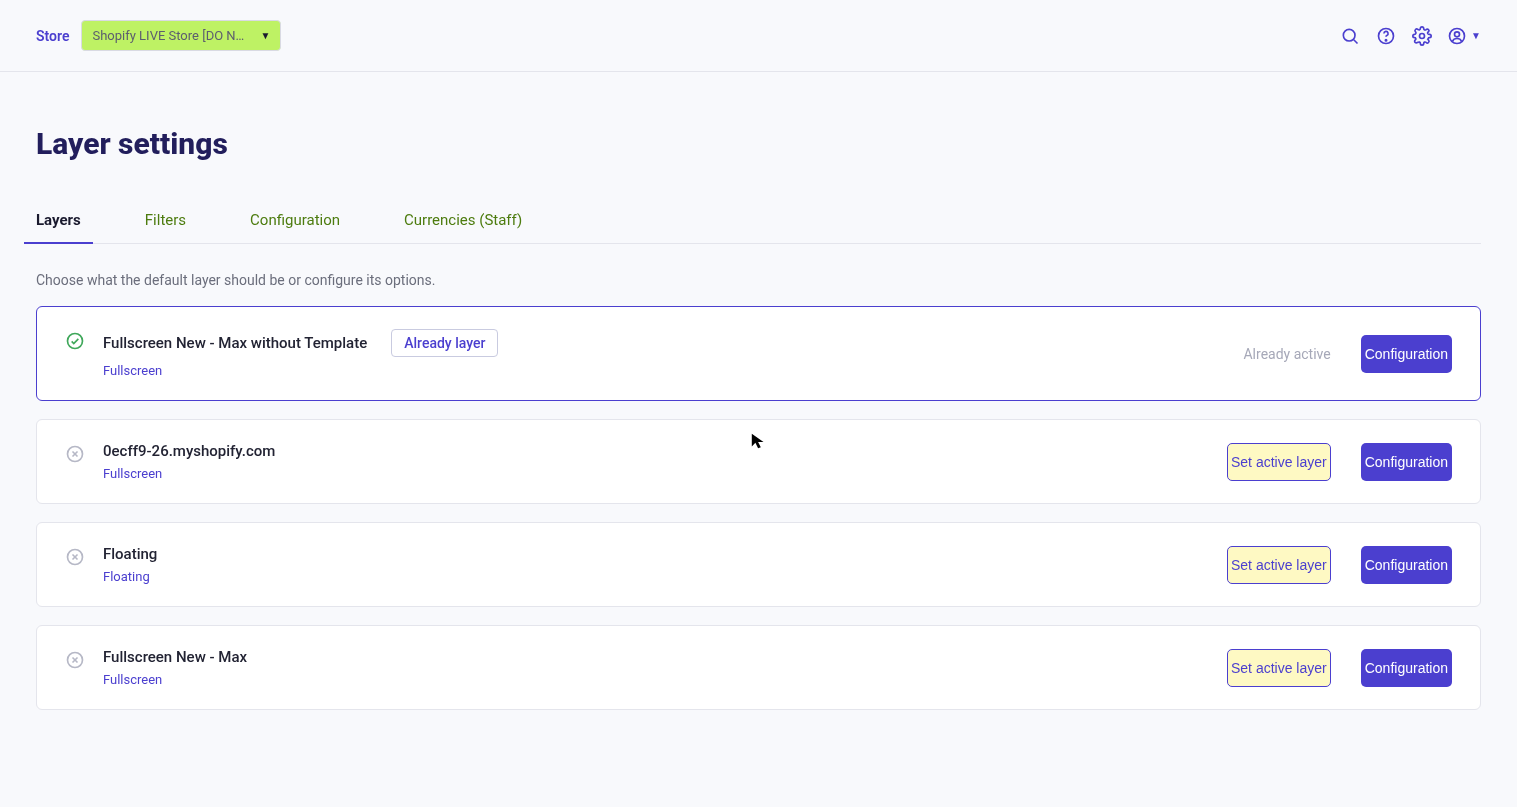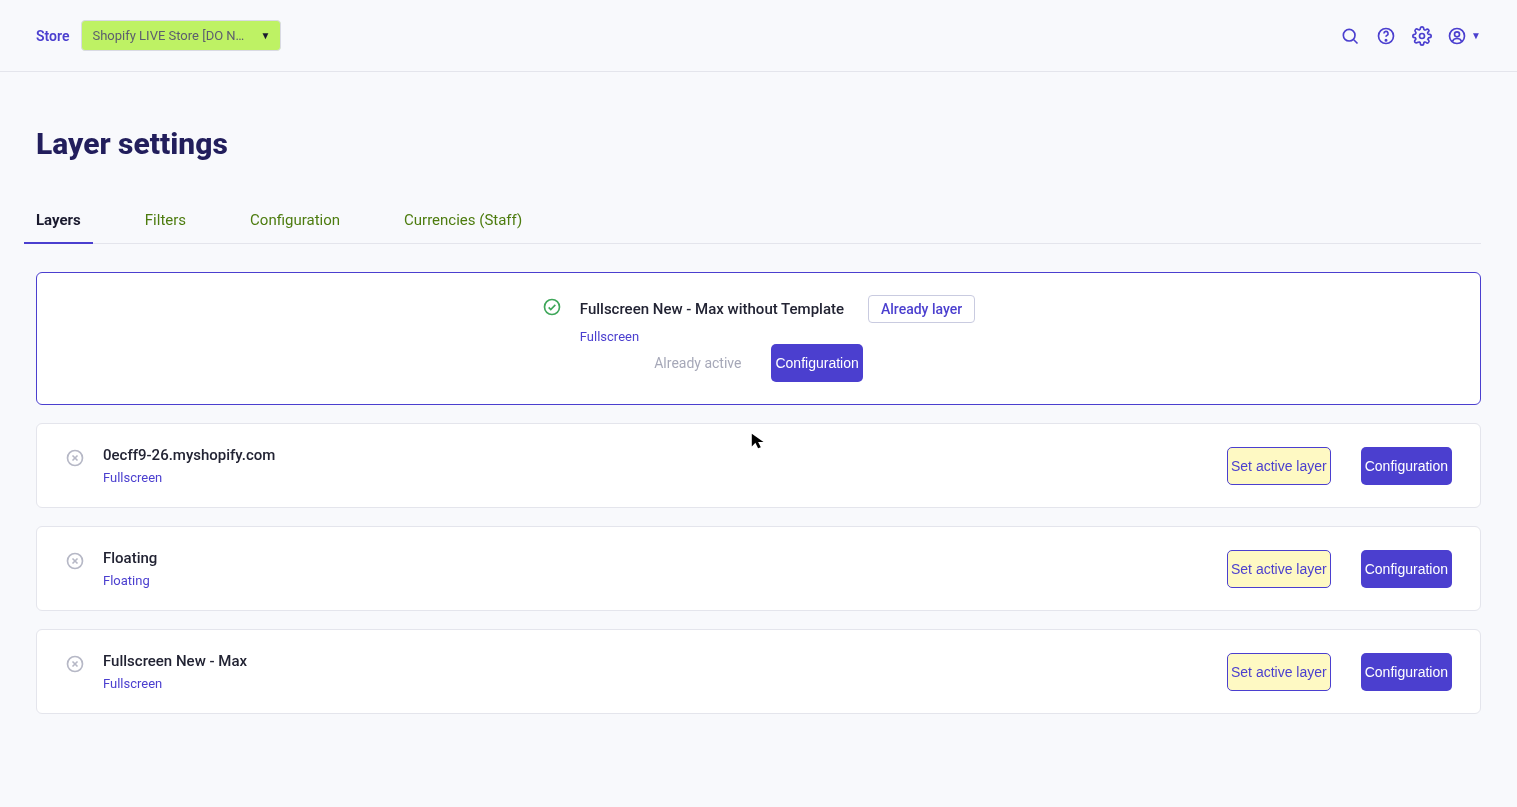--- a/index.html
+++ b/index.html
@@ -104,21 +104,20 @@
       border: 1px solid #e4e5ec;
       border-radius: 6px;
       padding: 22px 28px;
       display: flex;
       align-items: center;
       justify-content: space-between;
       margin-bottom: 18px;
     }
     .layer-card.active-card {
       border-color: #4b3fcf;
-      flex-direction: column;
     }
     .card-left {
       display: flex;
       align-items: flex-start;
       gap: 18px;
     }
     .status-icon {
       width: 20px;
       height: 20px;
       margin-top: 2px;
@@ -228,20 +227,21 @@
 <div class="content">
   <h1 class="page-title">Layer settings</h1>
 
   <div class="tabs">
     <div class="tab active">Layers</div>
     <div class="tab">Filters</div>
     <div class="tab">Configuration</div>
     <div class="tab">Currencies (Staff)</div>
   </div>
 
+  <p class="subtext">Choose what the default layer should be or configure its options.</p>
 
   
   <div class="layer-card active-card">
     <div class="card-left">
       <div class="status-icon">
         <svg width="20" height="20" viewBox="0 0 24 24" fill="none" stroke="#3fa75a" stroke-width="2">
             <circle cx="12" cy="12" r="9"></circle>
             <path d="M8 12.5l2.5 2.5L16 9.5"></path>
           </svg>
       </div>

